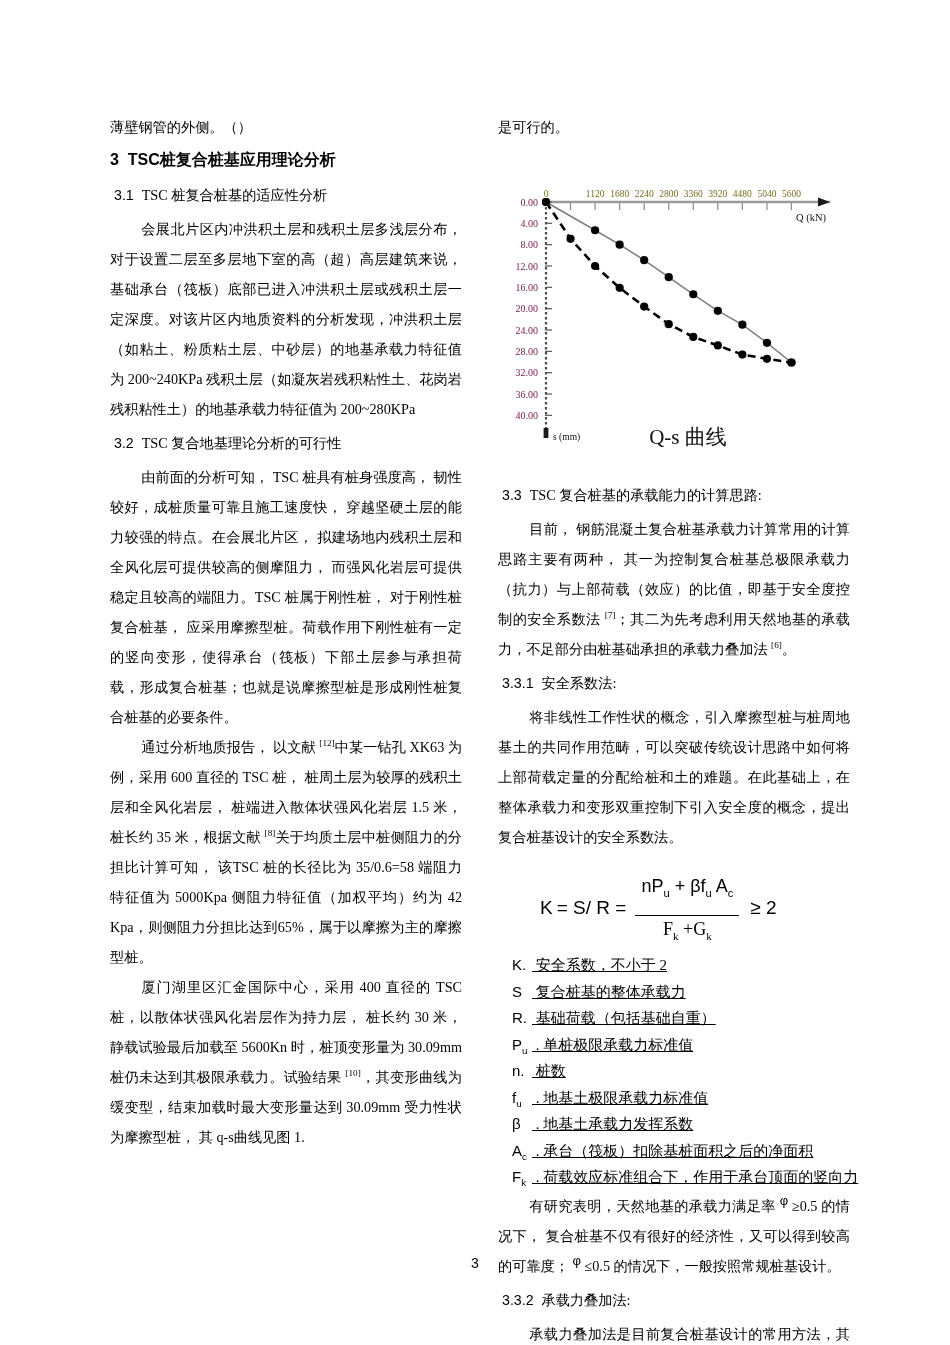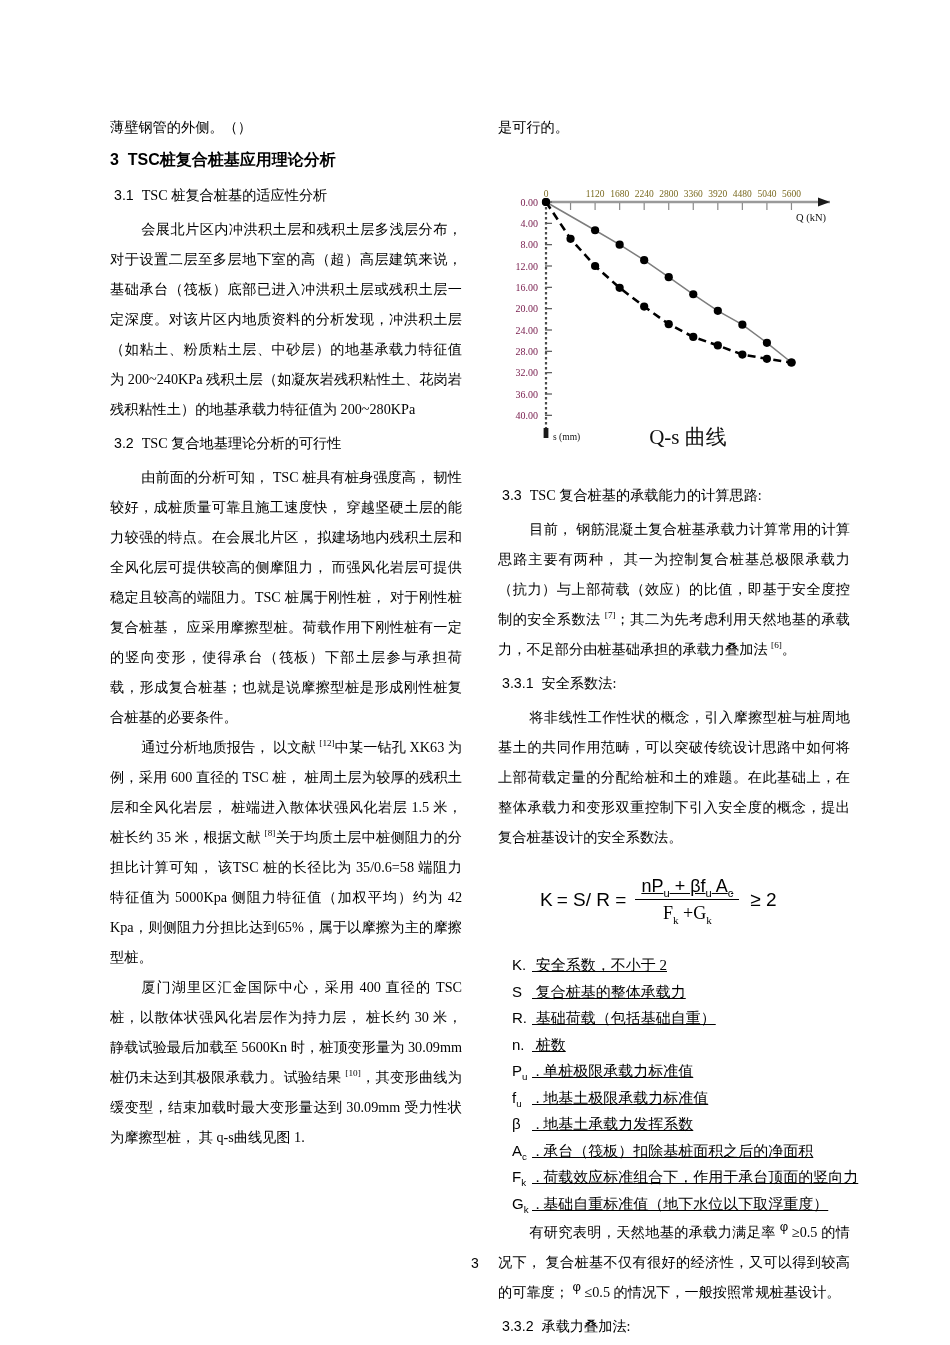--- a/index.html
+++ b/index.html
@@ -91,24 +91,23 @@
     align-items: center;
     font-size: 19px;
   }
   .frac {
     display: inline-flex;
     flex-direction: column;
     align-items: center;
     margin: 0 5px;
   }
   .frac .num {
-    padding: 0 6px 2px 6px;
+    padding: 0 6px 18px 6px;
     border-bottom: 1.4px solid #000;
     font-size: 18px;
-    text-decoration: underline;
   }
   .frac .den {
     padding: 3px 6px 0 6px;
     font-size: 18px;
     font-family: Liberation Serif, serif;
   }
   .frac sub { font-size: 0.62em; }
 
   .deflist { margin: 0; padding: 0; }
   .defitem {
@@ -293,27 +292,26 @@
             <span class="den">F<sub>k</sub> +G<sub>k</sub></span>
           </span>
           <span style="padding-left:6px">≥ 2</span>
         </div>
       </div>
 
       <div class="deflist" id="definition-list">
           <div class="defitem"><span class="sym">K.</span><span> 安全系数，不小于 2</span></div>
           <div class="defitem"><span class="sym">S</span><span> 复合桩基的整体承载力</span></div>
           <div class="defitem"><span class="sym">R.</span><span> 基础荷载（包括基础自重）</span></div>
+          <div class="defitem"><span class="sym">P<sub>u</sub></span><span> . 单桩极限承载力标准值</span></div>
           <div class="defitem"><span class="sym">n.</span><span> 桩数</span></div>
-          <div class="defitem"><span class="sym">P<sub>u</sub></span><span> . 单桩极限承载力标准值</span></div>
           <div class="defitem"><span class="sym">f<sub>u</sub></span><span> . 地基土极限承载力标准值</span></div>
           <div class="defitem"><span class="sym">β</span><span> . 地基土承载力发挥系数</span></div>
           <div class="defitem"><span class="sym">A<sub>c</sub></span><span> . 承台（筏板）扣除基桩面积之后的净面积</span></div>
           <div class="defitem"><span class="sym">F<sub>k</sub></span><span> . 荷载效应标准组合下，作用于承台顶面的竖向力</span></div>
-          <div class="defitem"><span class="sym">G<sub>k</sub></span><span> . 基础自重标准值（地下水位以下取浮重度）</span></div>
         </div>
 
       <p class="para indent"><span>有研究表明，天然地基的承载力满足率 </span><span class="phi">φ</span><span> ≥0.5 的情况下， 复合桩基不仅有很好的经济性，又可以得到较高的可靠度； </span><span class="phi">φ</span><span> ≤0.5 的情况下，一般按照常规桩基设计。</span></p>
 
       <div class="h-sub">
         <span>3.3.2</span>&nbsp;&nbsp;<span class="cn">承载力叠加法:</span>
       </div>
 
       <p class="para indent">承载力叠加法是目前复合桩基设计的常用方法，其思路</p>
     </div>

